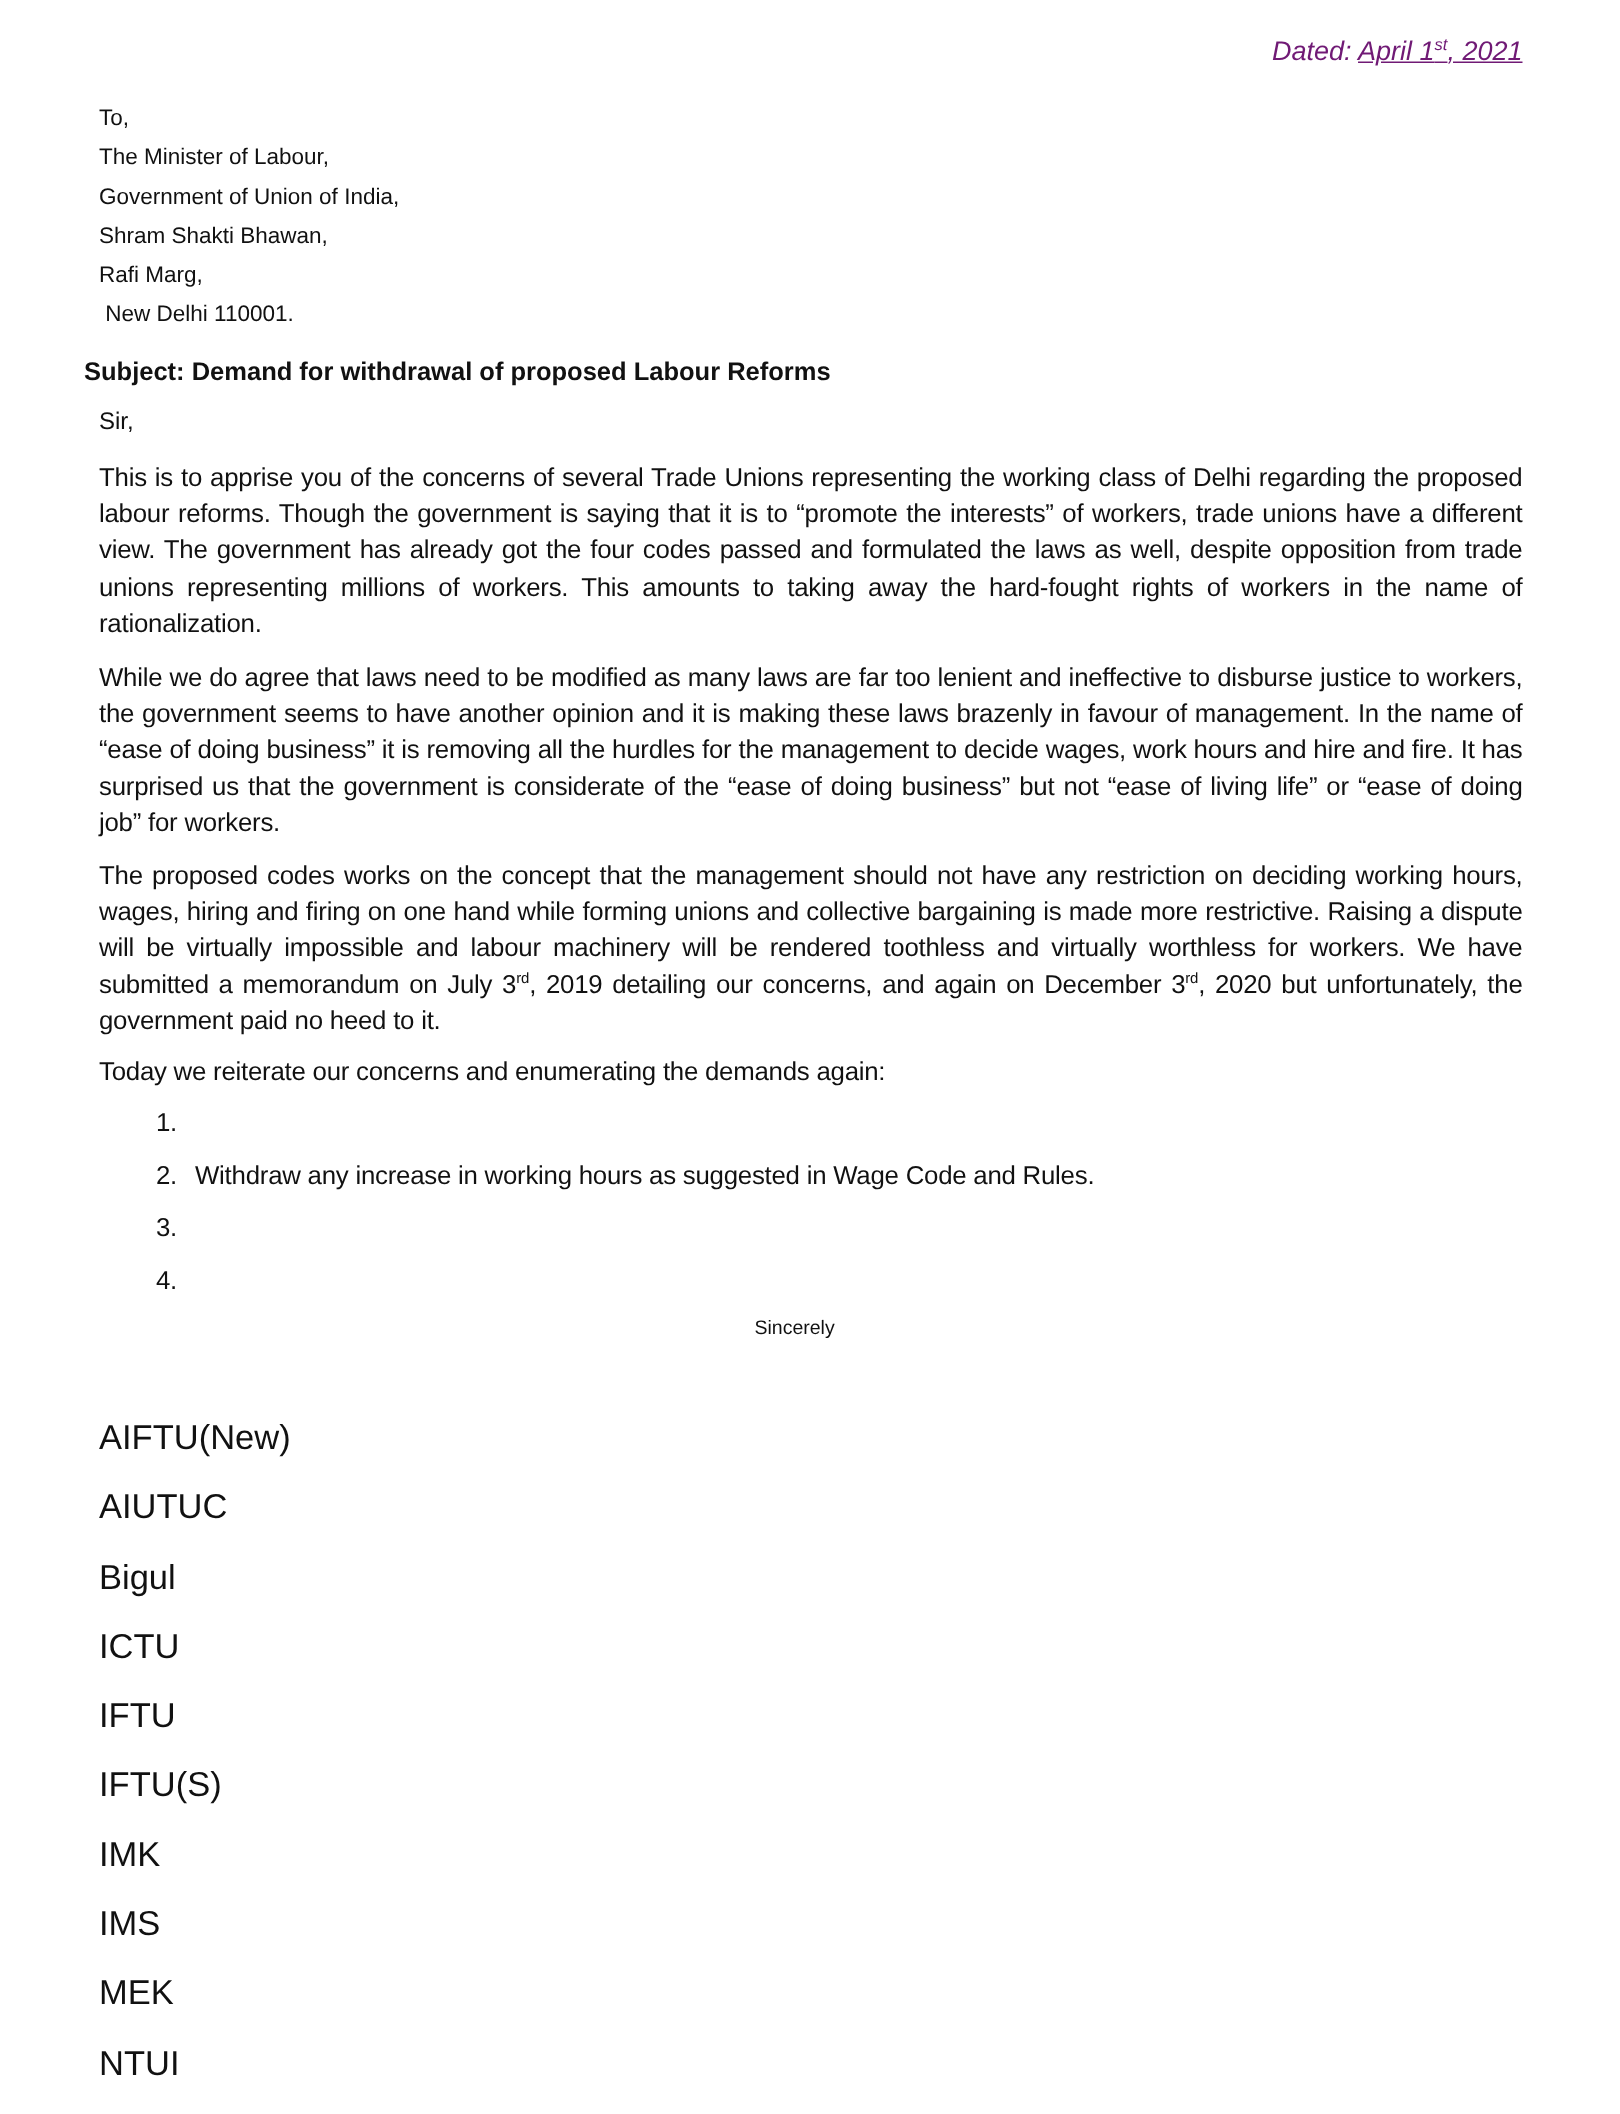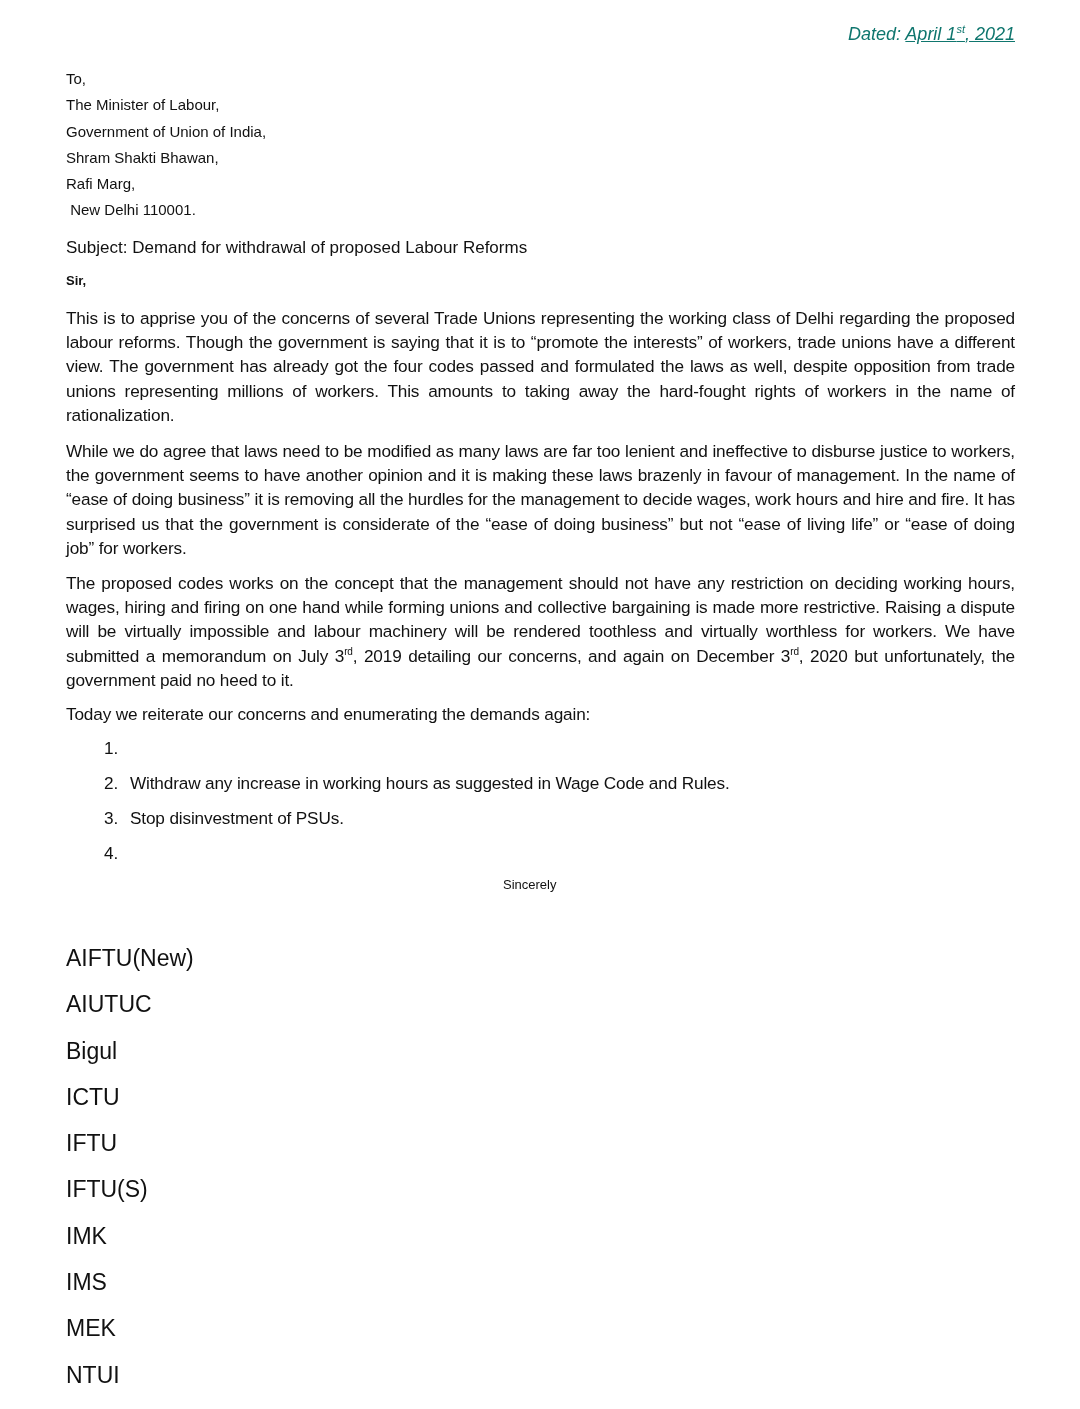--- a/index.html
+++ b/index.html
@@ -2,28 +2,28 @@
 <html><head>
 <meta charset="utf-8">
 <style>
   html, body { margin: 0; padding: 0; background: #ffffff; }
   body {
     width: 1080px; height: 1409px; position: relative; overflow: hidden;
     font-family: "Liberation Sans", sans-serif; color: #111111;
   }
   .date {
     position: absolute; right: 65px; top: 24px;
-    font-style: italic; font-size: 18px; color: #0f766e;
+    font-style: italic; font-size: 18px; color: #701a75;
   }
   .date .d { text-decoration: underline; }
   .date sup { font-size: 11px; line-height: 0; }
   .addr { position: absolute; left: 66px; top: 66px; font-size: 15px; line-height: 26.3px; }
   .addr div { white-space: pre; }
-  .subject { position: absolute; left: 66px; top: 238px; font-size: 17px; font-weight: normal; text-align: right; }
-  .salutation { position: absolute; left: 66px; top: 273px; font-size: 13px; font-weight: bold; }
+  .subject { position: absolute; left: 56px; top: 238px; font-size: 17px; font-weight: bold; text-align: right; }
+  .salutation { position: absolute; left: 66px; top: 273px; font-size: 16px; }
   .para {
     position: absolute; left: 66px; width: 949px;
     font-size: 17.2px; line-height: 24.2px; text-align: justify;
     letter-spacing: -0.15px;
   }
   .para sup { font-size: 10px; line-height: 0; }
   .p1 { top: 306px; }
   .p2 { top: 439px; }
   .p3 { top: 571px; }
   .intro { position: absolute; left: 66px; top: 704px; font-size: 17.2px; letter-spacing: -0.15px; }
@@ -63,21 +63,20 @@
 <ol class="demands">
   <li>
       <span class="num">1.</span>
     </li>
   <li>
       <span class="num">2.</span>
       <span>Withdraw any increase in working hours as suggested in Wage Code and Rules.</span>
     </li>
   <li>
       <span class="num">3.</span>
-      <span>Stop disinvestment of PSUs.</span>
     </li>
   <li>
       <span class="num">4.</span>
     </li>
 </ol>
 
 <div class="sincerely">Sincerely</div>
 
 <ul class="unions">
   <li>AIFTU(New)</li>

